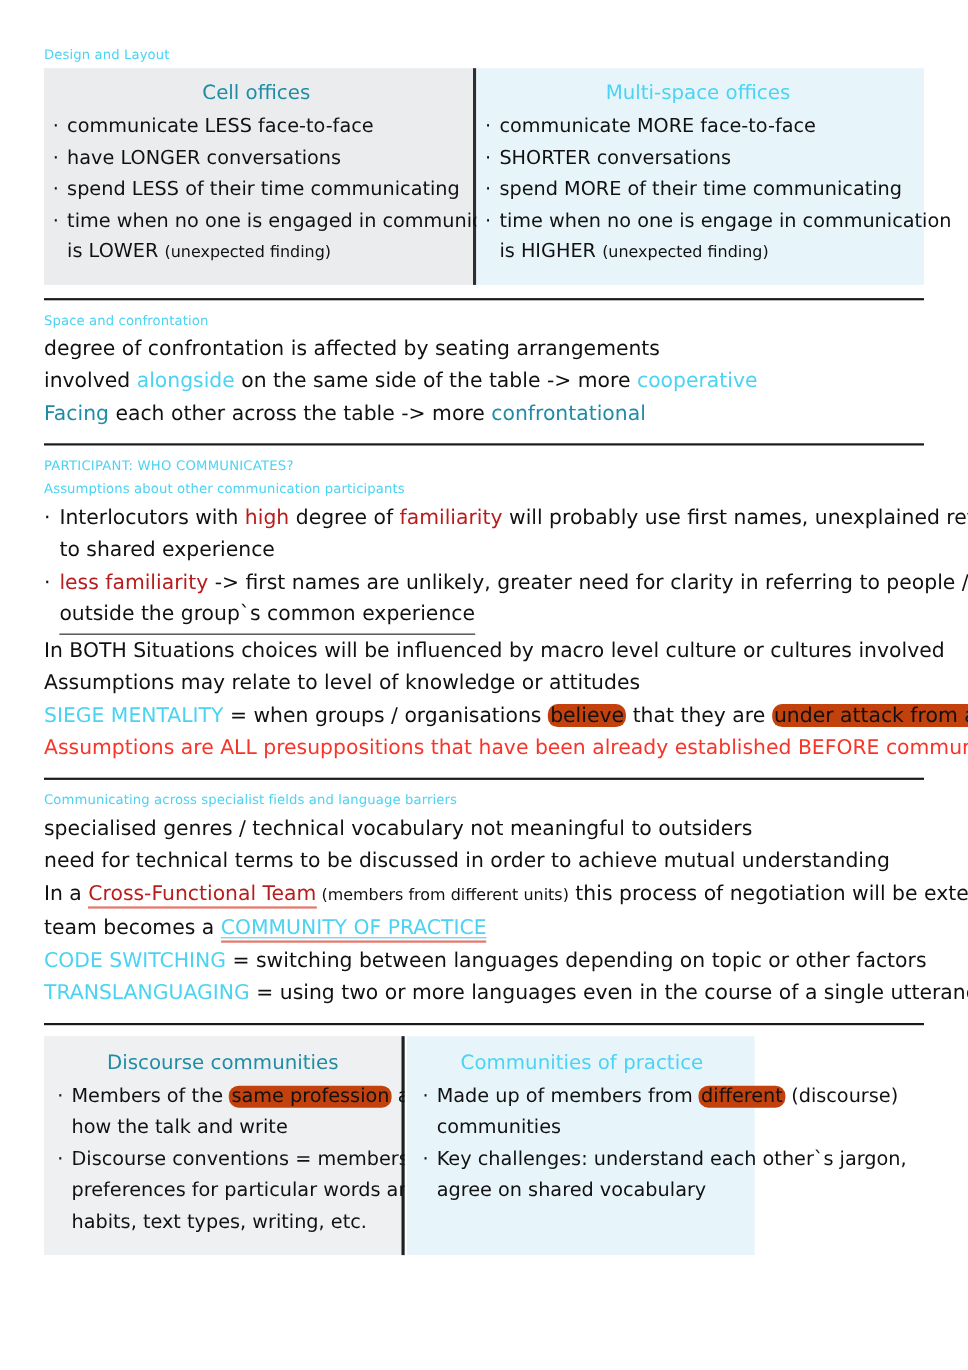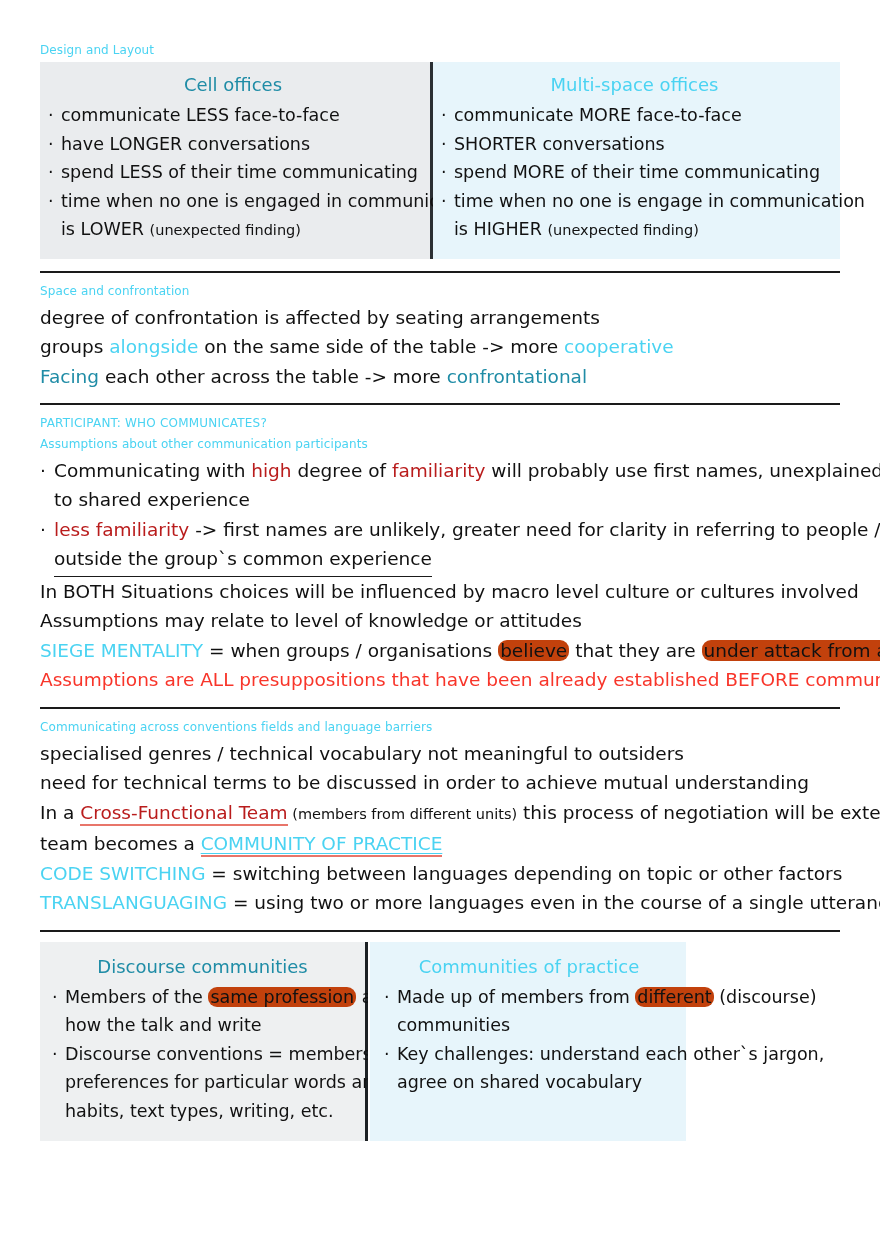--- a/index.html
+++ b/index.html
@@ -149,56 +149,56 @@
       </div>
     </div>
   </div>
 
   <div class="divider"></div>
 
   <div>
     <div class="h-cyan">Space and confrontation</div>
     <div class="body-line">degree of confrontation is affected by seating arrangements</div>
     <div class="body-line">
-      <span>groups </span><span class="cyan">alongside</span><span> on the same side of the table -&gt; more </span><span class="cyan">cooperative</span>
+      <span>involved </span><span class="cyan">alongside</span><span> on the same side of the table -&gt; more </span><span class="cyan">cooperative</span>
     </div>
     <div class="body-line">
       <span class="teal">Facing</span><span> each other across the table -&gt; more </span><span class="teal">confrontational</span>
     </div>
   </div>
 
   <div class="divider"></div>
 
   <div>
     <div class="h-cyan caps">PARTICIPANT: WHO COMMUNICATES?</div>
     <div class="h-cyan">Assumptions about other communication participants</div>
 
     <div class="bullet-line">
-      <span class="b">·</span><span>Communicating with </span><span class="cyan-pale">high</span><span> degree of </span><span class="cyan-pale">familiarity</span><span> will probably use first names, unexplained references</span>
+      <span class="b">·</span><span>Interlocutors with </span><span class="cyan-pale">high</span><span> degree of </span><span class="cyan-pale">familiarity</span><span> will probably use first names, unexplained references</span>
     </div>
     <div class="bullet-line indent">to shared experience</div>
 
     <div class="bullet-line">
       <span class="b">·</span><span class="cyan-pale">less familiarity</span><span> -&gt; first names are unlikely, greater need for clarity in referring to people / events</span>
     </div>
     <div class="bullet-line indent"><span class="ul-black">outside the group`s common experience</span></div>
 
     <div class="body-line">In BOTH Situations choices will be influenced by macro level culture or cultures involved</div>
     <div class="body-line">Assumptions may relate to level of knowledge or attitudes</div>
 
     <div class="body-line">
       <span class="cyan">SIEGE MENTALITY</span><span> = when groups / organisations </span><span class="hl">believe</span><span> that they are </span><span class="hl">under attack from all outsiders</span>
     </div>
     <div class="body-line red">Assumptions are ALL presuppositions that have been already established BEFORE communications</div>
   </div>
 
   <div class="divider"></div>
 
   <div>
-    <div class="h-cyan">Communicating across conventions fields and language barriers</div>
+    <div class="h-cyan">Communicating across specialist fields and language barriers</div>
     <div class="body-line">specialised genres / technical vocabulary not meaningful to outsiders</div>
     <div class="body-line">need for technical terms to be discussed in order to achieve mutual understanding</div>
     <div class="body-line">
       <span>In a </span><span class="cyan-pale ul-salmon">Cross-Functional Team</span><span class="small-note"> <span>(members from different units)</span></span><span> this process of negotiation will be extended -&gt;</span>
     </div>
     <div class="body-line">
       <span>team becomes a </span><span class="cyan ul-cyan ul-salmon">COMMUNITY OF PRACTICE</span>
     </div>
     <div class="body-line">
       <span class="cyan">CODE SWITCHING</span> <span> = switching between languages depending on topic or other factors</span>

